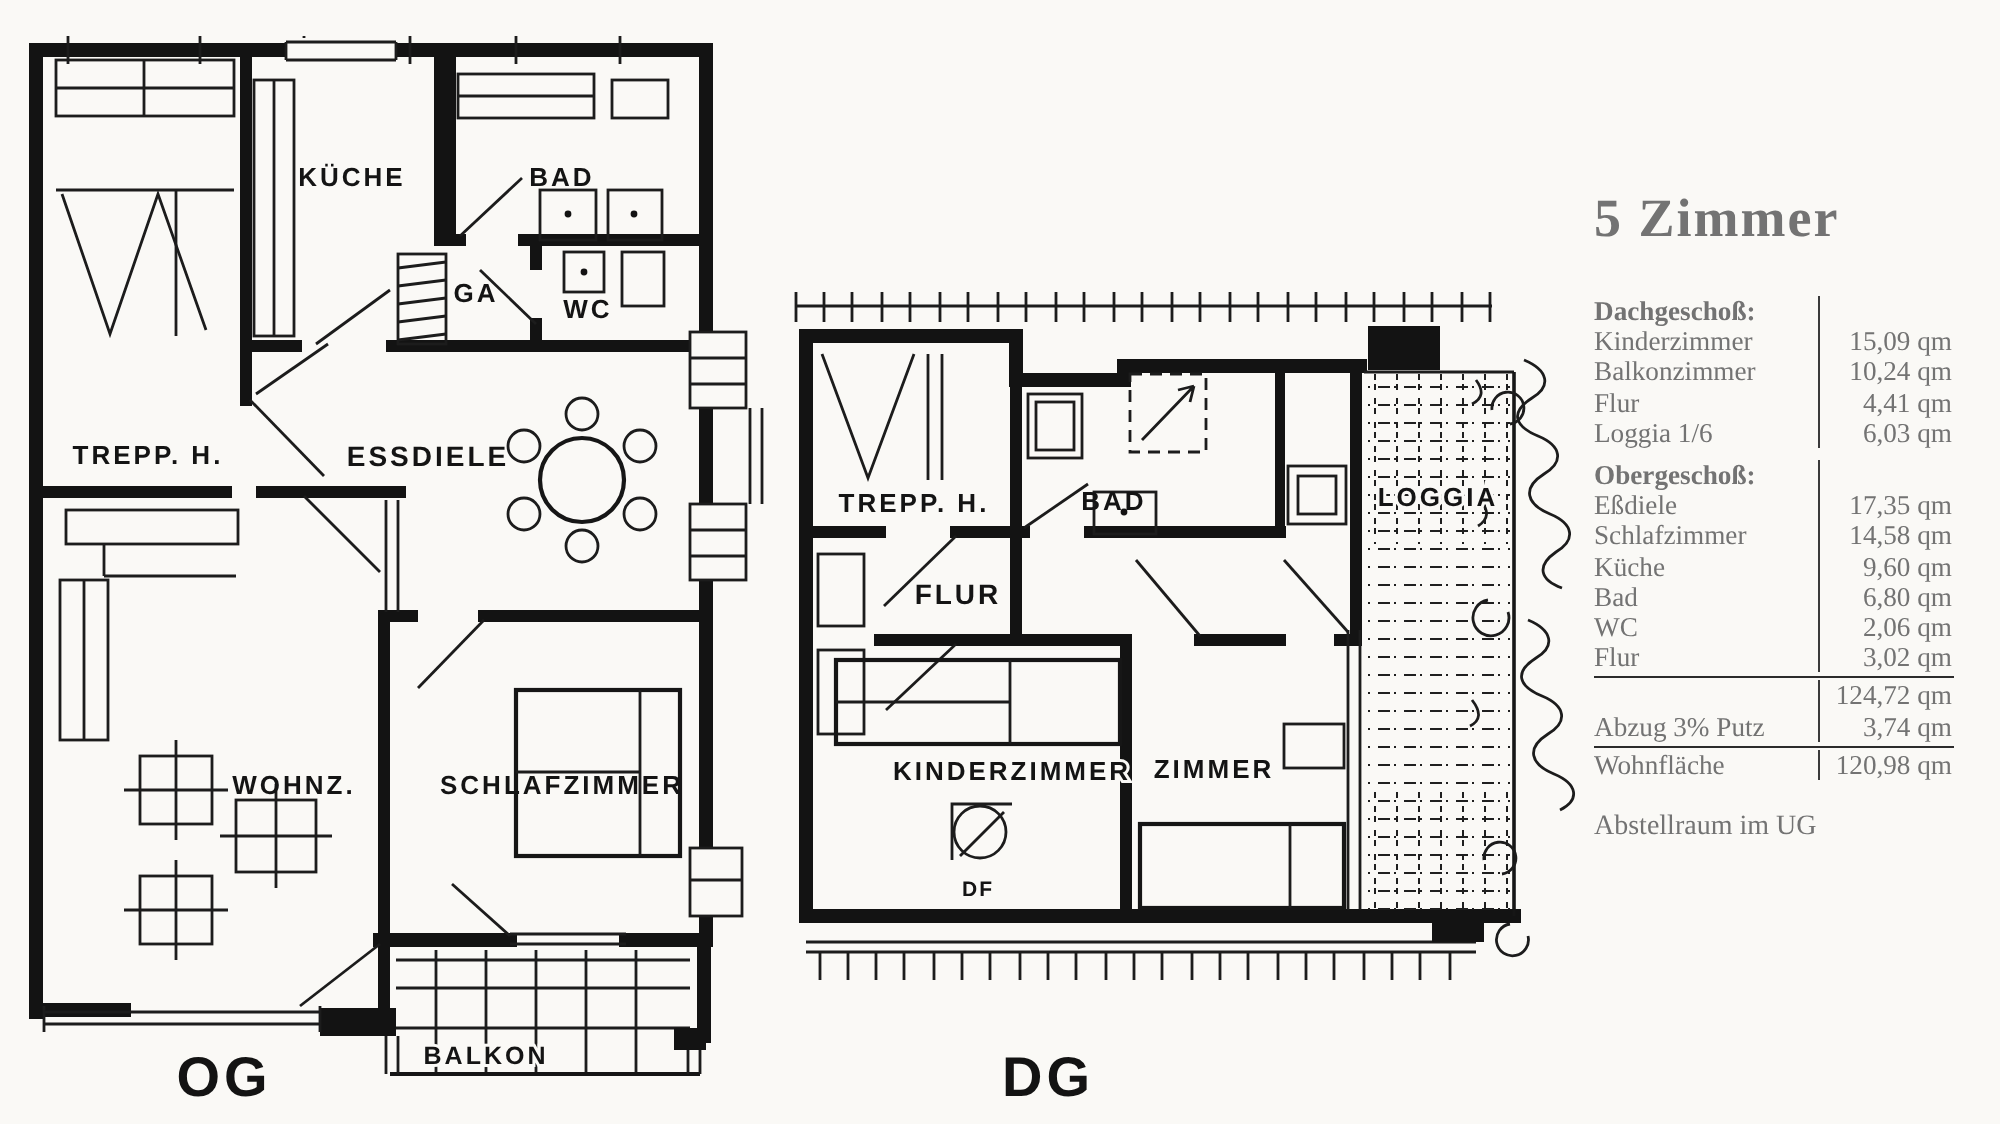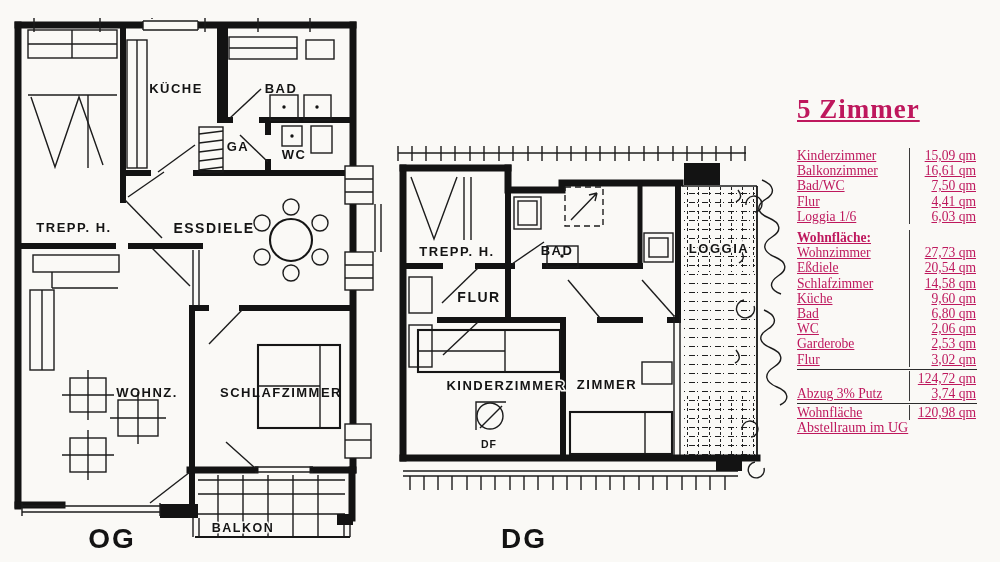--- a/index.html
+++ b/index.html
@@ -16,30 +16,30 @@
   .fb{fill:#131313;stroke:none}
   .lbl{font-family:"Liberation Sans",sans-serif;font-weight:700;font-size:13px;
        letter-spacing:1.5px;fill:#141414;text-anchor:middle}
   .lbl.halo{paint-order:stroke;stroke:#faf9f6;stroke-width:3px}
   .lbl.s12{font-size:12.5px}
   .lbl.s14{font-size:14px}
   .lbl.s10{font-size:10.5px;letter-spacing:1px}
   .big{font-family:"Liberation Sans",sans-serif;font-weight:700;font-size:28px;
        letter-spacing:2px;fill:#131313;text-anchor:middle}
   
-  .panel{position:absolute;left:797px;top:94px;width:180px;color:#be185d;text-decoration:underline;}
+  .panel{position:absolute;left:797px;top:94px;width:180px;color:#737373;}
   .panel .title{font-size:27px;font-weight:700;letter-spacing:1px;margin:0 0 24px 0;line-height:30px;}
   .sec{margin:0;}
   .sec + .sec{margin-top:6px;}
   .trow{display:flex;font-size:13.6px;line-height:15.2px;}
   .trow .tl{flex:1;white-space:nowrap;}
   .trow .tv{width:66px;text-align:right;border-left:1.3px solid #3a3a3a;padding-right:1px;white-space:nowrap;}
   .trow.head .tl{font-weight:700;}
   .rule{border-top:1.5px solid #2c2c2c;margin:2px 0 1px 0;}
-  .footnote{margin-top:0;font-size:14px;}
+  .footnote{margin-top:16px;font-size:14px;}
 </style>
 </head>
 <body>
 
 <div id="stage">
 
 <svg width="795" height="562" viewBox="0 0 795 562">
   <defs>
     <pattern id="hatchH" width="13" height="9" patternUnits="userSpaceOnUse">
       <path d="M0,4.5 H13" stroke="#1f1f1f" stroke-width="1" stroke-dasharray="6,2,1,4"></path>
@@ -273,74 +273,66 @@
       <text class="lbl s10 halo" x="489" y="448">DF</text>
       <text class="big" x="524" y="548">DG</text>
     </g>
   </g>
 </svg>
 
   <div class="panel">
     <h1 class="title">5 Zimmer</h1>
 
     <div class="sec">
+      <div class="trow head">
+        <span class="tl">Dachgeschoß:</span>
+        <span class="tv"></span>
+      </div>
       <div class="trow">
         <span class="tl">Kinderzimmer</span>
         <span class="tv">15,09 qm</span>
       </div>
       <div class="trow">
         <span class="tl">Balkonzimmer</span>
-        <span class="tv">16,61 qm</span>
-      </div>
-      <div class="trow">
-        <span class="tl">Bad/WC</span>
-        <span class="tv">7,50 qm</span>
+        <span class="tv">10,24 qm</span>
       </div>
       <div class="trow">
         <span class="tl">Flur</span>
         <span class="tv">4,41 qm</span>
       </div>
       <div class="trow">
         <span class="tl">Loggia 1/6</span>
         <span class="tv">6,03 qm</span>
       </div>
     </div>
 
     <div class="sec">
       <div class="trow head">
-        <span class="tl">Wohnfläche:</span>
+        <span class="tl">Obergeschoß:</span>
         <span class="tv"></span>
       </div>
       <div class="trow">
-        <span class="tl">Wohnzimmer</span>
-        <span class="tv">27,73 qm</span>
-      </div>
-      <div class="trow">
         <span class="tl">Eßdiele</span>
-        <span class="tv">20,54 qm</span>
+        <span class="tv">17,35 qm</span>
       </div>
       <div class="trow">
         <span class="tl">Schlafzimmer</span>
         <span class="tv">14,58 qm</span>
       </div>
       <div class="trow">
         <span class="tl">Küche</span>
         <span class="tv">9,60 qm</span>
       </div>
       <div class="trow">
         <span class="tl">Bad</span>
         <span class="tv">6,80 qm</span>
       </div>
       <div class="trow">
         <span class="tl">WC</span>
         <span class="tv">2,06 qm</span>
-      </div>
-      <div class="trow">
-        <span class="tl">Garderobe</span>
-        <span class="tv">2,53 qm</span>
       </div>
       <div class="trow">
         <span class="tl">Flur</span>
         <span class="tv">3,02 qm</span>
       </div>
     </div>
 
     <div class="rule"></div>
     <div class="trow">
       <span class="tl"></span>

